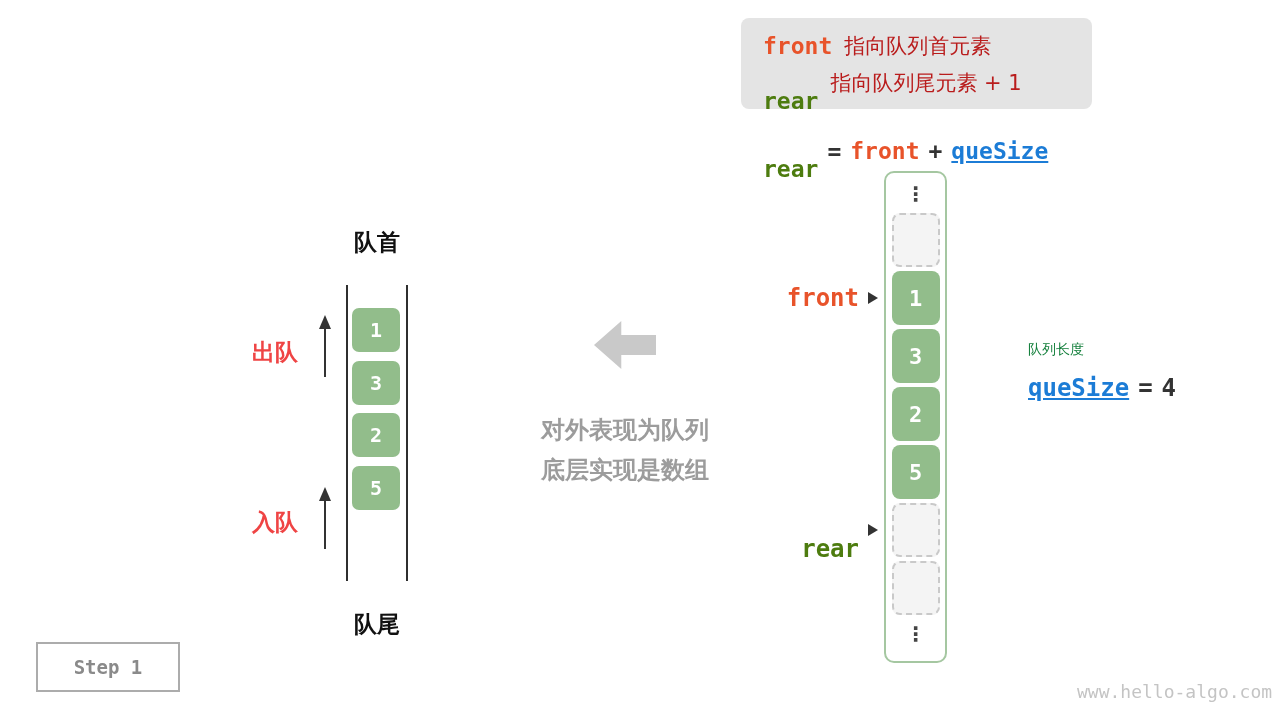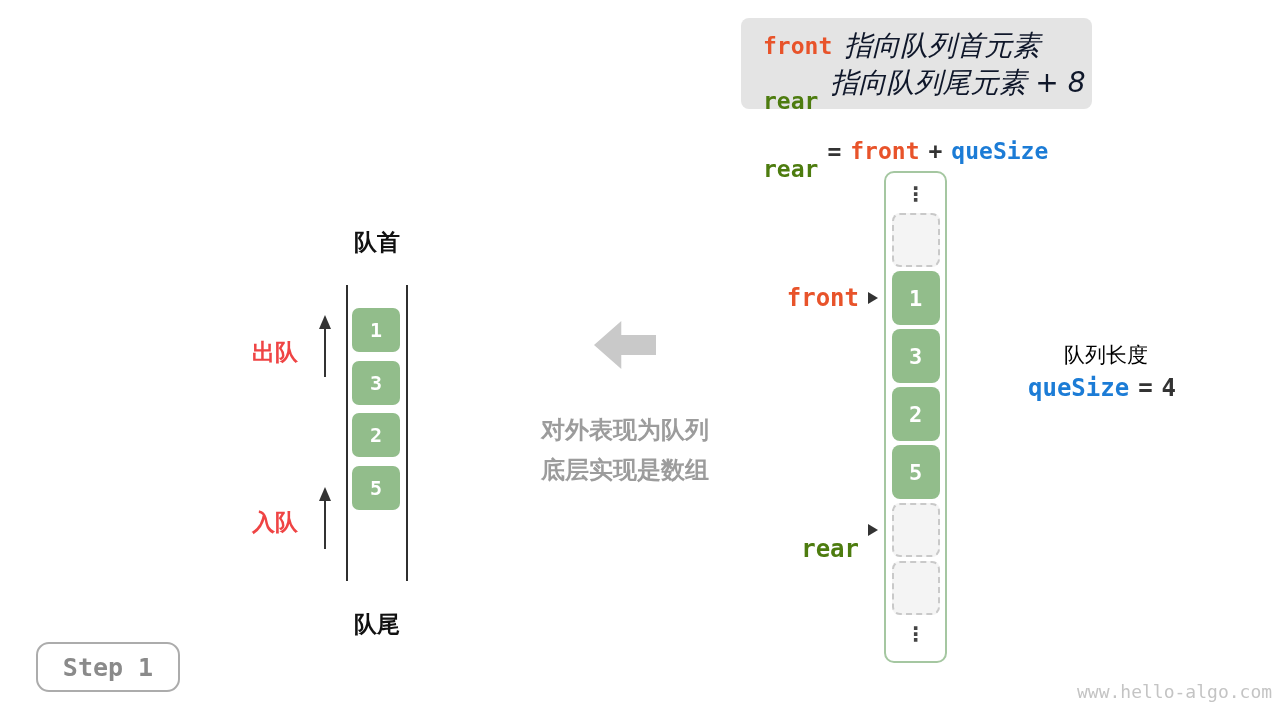--- a/index.html
+++ b/index.html
@@ -2,84 +2,84 @@
 <html><head>
 <meta charset="utf-8">
 <style>
   * { margin:0; padding:0; box-sizing:border-box; }
   body { background:#ffffff; font-family:"DejaVu Sans", sans-serif; }
   .page { position:relative; width:1280px; height:720px; background:#fff; overflow:hidden; }
   .abs { position:absolute; }
   .mono { font-family:"DejaVu Sans Mono", monospace; font-weight:bold; }
   .c-front { color:#E8532A; }
   .c-rear { color:#4d7c0f;margin-top:37px; }
-  .c-size { color:#1C7CD6; }
+  .c-size { color:#1C7CD6;text-decoration:underline; }
   .c-dark { color:#333333; }
 
   
   .legend { left:741px; top:18px; width:351px; height:91px; background:#E4E4E4; border-radius:8px; padding:9px 0 0 22px; }
   .legend-row { height:37px; display:flex; align-items:center; }
   .legend-key { font-size:23px; }
-  .legend-text { font-size:28px; color:#0f172a; margin-left:12px;font-style:italic; }
+  .legend-text { font-size:21px; color:#b91c1c; margin-left:12px; }
 
   
   .formula { left:763px; top:119px; display:flex; align-items:center; font-size:23px; }
   .formula .op { color:#333; margin:0 9px; font-family:"DejaVu Sans Mono", monospace; font-weight:bold; }
 
   
   .array-panel { left:884px; top:171px; width:63px; height:492px; border:2px solid #A5C7A1; border-radius:10px;
                  background:#fff; display:flex; flex-direction:column; align-items:center; padding-top:6px; gap:4px; }
   .dots { height:30px; font-size:20px; font-weight:bold; color:#444; display:flex; align-items:center; }
   .arr-cell { width:48px; height:54px; border-radius:8px; flex:none; display:flex; align-items:center; justify-content:center; }
   .arr-cell.filled { background:#92BD8B; color:#fff; font-family:"DejaVu Sans Mono", monospace; font-weight:bold; font-size:22px; }
   .arr-cell.empty { border:2px dashed #C9C9C9; background:#F4F4F4; }
 
   
   .pointer { width:148px; height:28px; display:flex; justify-content:flex-end; align-items:center; gap:9px; }
   .pointer-label { font-size:24px; }
   .tri-right { width:0; height:0; border-left:10px solid #333; border-top:6px solid transparent; border-bottom:6px solid transparent; }
 
   
-  .len-label { left:1028px; top:341px; font-size:21px; color:#000000;margin-left:36px; }
+  .len-label { left:1028px; top:341px; font-size:14px; color:#15803d; }
   .len-value { left:1028px; top:374px; display:flex; align-items:center; font-size:24px; }
   .len-value .op { color:#333; margin:0 9px; font-family:"DejaVu Sans Mono", monospace; font-weight:bold; }
 
   
   .lq-line { width:2px; background:#2F2F2F; top:285px; height:296px; }
   .lq-cell { left:352px; width:48px; height:44px; border-radius:7px; background:#92BD8B; color:#fff;
              font-family:"DejaVu Sans Mono", monospace; font-weight:bold; font-size:20px;
              display:flex; align-items:center; justify-content:center; }
   .q-label { left:340px; width:74px; text-align:center; font-size:23px; font-weight:bold; color:#111; }
   .side-label { left:252px; width:60px; text-align:left; font-size:23px; font-weight:bold; color:#ef4444; }
 
   
   .block-arrow { left:594px; top:321px; width:62px; height:48px; background:#C9C9C9;
                  clip-path:polygon(0 50%, 44% 0, 44% 29%, 100% 29%, 100% 71%, 44% 71%, 44% 100%); }
   .mid-caption { left:500px; top:410px; width:250px; text-align:center; font-size:24px; font-weight:bold;
                  color:#9C9C9C; line-height:40px; }
 
   
-  .step-box { left:36px; top:642px; width:144px; height:50px; border:2px solid #ACACAC; border-radius:13px; background:#fff;
-              display:flex; align-items:center; justify-content:center; font-size:25px; color:#8A8A8A;
+  .step-box { left:36px; top:642px; width:144px; height:50px; border:2px solid #ACACAC; border-radius:0; background:#fff;
+              display:flex; align-items:center; justify-content:center; font-size:19px; color:#8A8A8A;
               font-family:"DejaVu Sans Mono", monospace; font-weight:bold; }
   .watermark { left:1077px; top:681px; font-family:"DejaVu Sans Mono", monospace; font-size:18px; color:#C4C4C4; }
 </style>
 </head>
 <body>
 
 <div class="page">
 
   <div class="abs legend">
     <div class="legend-row">
       <span class="mono c-front legend-key">front</span>
       <span class="legend-text">指向队列首元素</span>
     </div>
     <div class="legend-row">
       <span class="mono c-rear legend-key">rear</span>
-      <span class="legend-text">指向队列尾元素 + 8</span>
+      <span class="legend-text">指向队列尾元素 + 1</span>
     </div>
   </div>
 
   <div class="abs formula mono">
     <span class="c-rear">rear</span>
     <span class="op">=</span>
     <span class="c-front">front</span>
     <span class="op">+</span>
     <span class="c-size">queSize</span>
   </div>

